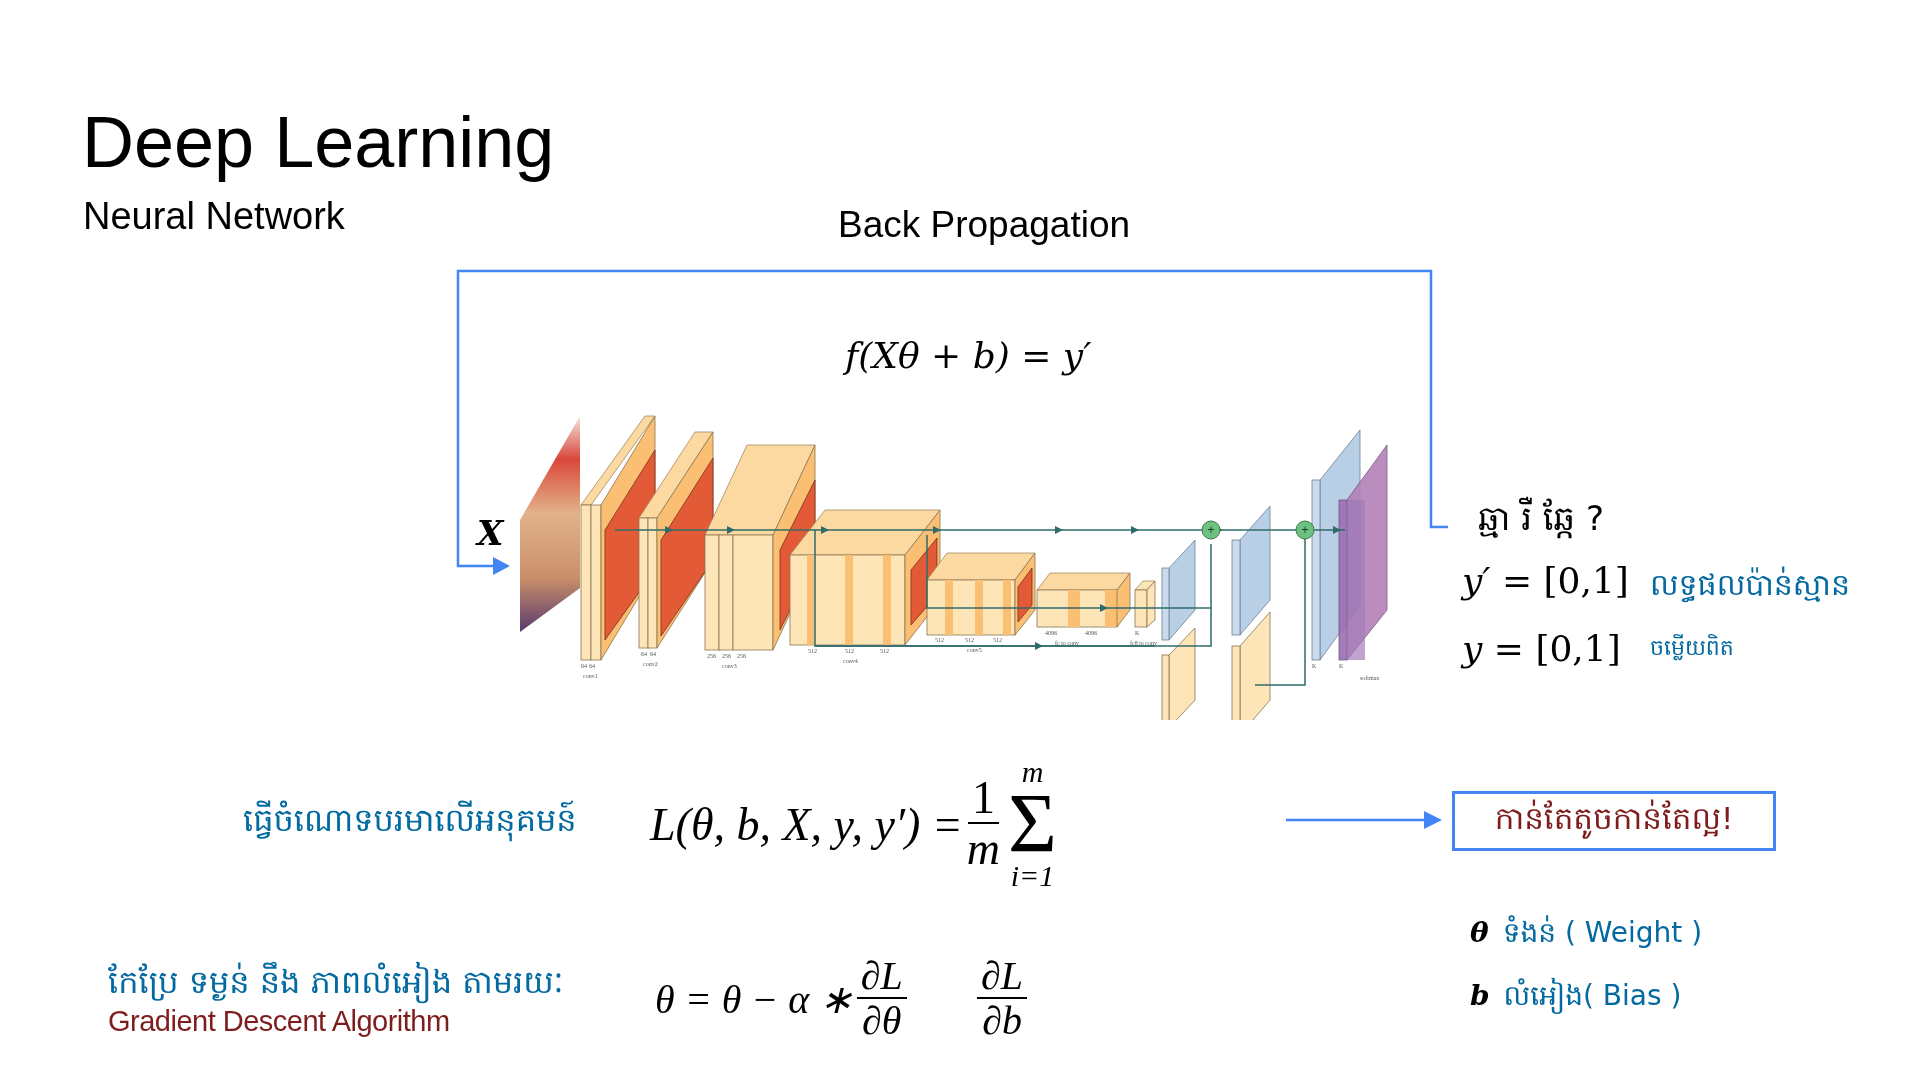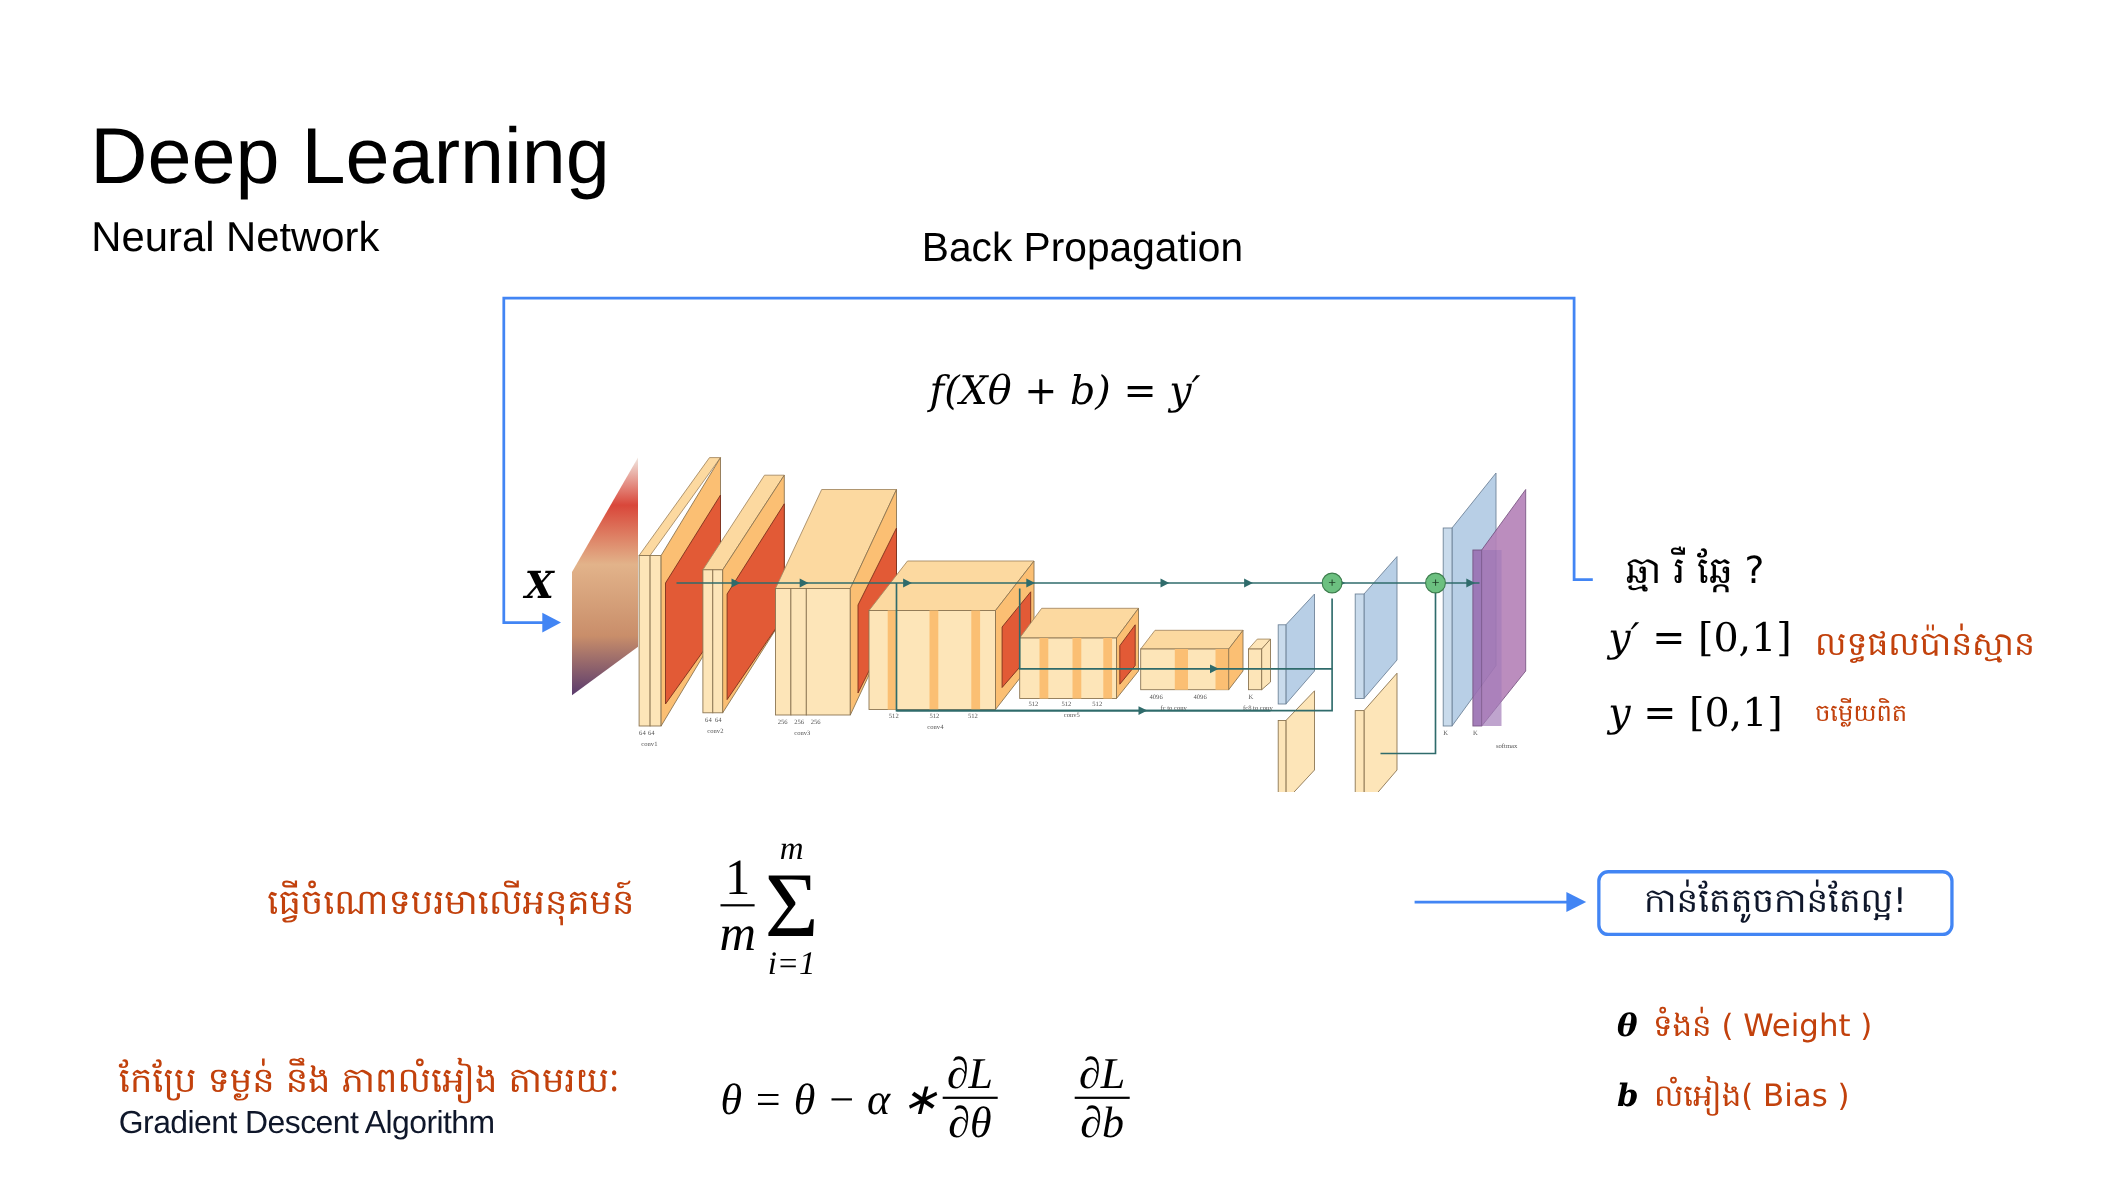--- a/index.html
+++ b/index.html
@@ -4,22 +4,22 @@
 <style>
   html,body{margin:0;padding:0;background:#fff;}
   body{width:1920px;height:1080px;position:relative;overflow:hidden;font-family:"Liberation Sans",sans-serif;color:#000;}
   .abs{position:absolute;}
   .title{left:82px;top:100px;font-size:72px;line-height:84px;white-space:nowrap;}
   .subtitle{left:83px;top:193px;font-size:38px;line-height:46px;white-space:nowrap;}
   .bp-label{left:838px;top:203px;font-size:37px;line-height:44px;white-space:nowrap;}
   .forward-eq{left:845px;top:335px;font-family:"DejaVu Serif",serif;font-style:italic;font-size:36px;white-space:nowrap;}
   .x-label{left:477px;top:513px;font-family:"DejaVu Serif",serif;font-style:italic;font-weight:bold;font-size:34px;}
   .khm{font-family:"DejaVu Sans",sans-serif;}
-  .red{color:#c2410c;}
-  .blue{color:#0f172a;border-radius:10px;}
+  .red{color:#0369a1;}
+  .blue{color:#7f1d1d;}
   .q-label{left:1478px;top:497px;font-size:34px;white-space:nowrap;}
   .pred-eq{left:1462px;top:560px;font-family:"DejaVu Serif",serif;font-size:36px;white-space:nowrap;}
   .pred-eq i{font-style:italic;}
   .pred-label{left:1650px;top:566px;font-size:30px;white-space:nowrap;}
   .true-eq{left:1462px;top:628px;font-family:"DejaVu Serif",serif;font-size:36px;white-space:nowrap;}
   .true-eq i{font-style:italic;}
   .true-label{left:1650px;top:634px;font-size:22px;white-space:nowrap;}
   .loss-label{left:243px;top:800px;font-size:32px;white-space:nowrap;}
   .loss-eq{left:650px;top:755px;font-family:"Liberation Serif",serif;font-size:46px;white-space:nowrap;}
   .goal-box{left:1452px;top:791px;width:318px;height:54px;border:3px solid #4285f4;display:flex;align-items:center;justify-content:center;font-size:31px;}
@@ -227,20 +227,21 @@
 <div class="abs khm red pred-label">លទ្ធផលប៉ាន់ស្មាន</div>
 
 <div class="abs true-eq">
   <i>y</i>
   <span>= [0,1]</span>
 </div>
 <div class="abs khm red true-label">ចម្លើយពិត</div>
 
 <div class="abs khm red loss-label">ធ្វើចំណោទបរមាលើអនុគមន៍</div>
 <div class="abs loss-eq" style="display:flex;align-items:center;font-style:italic;">
+  <span>L(θ, b, X, y, y′) =</span>
   <span class="frac" style="font-style:normal;">
     <span class="num">1</span>
     <span class="den" style="font-style:italic;">m</span>
   </span>
   <span class="sum">
     <span class="lim">m</span>
     <span class="big">Σ</span>
     <span class="lim">i=1</span>
   </span>
 </div>

